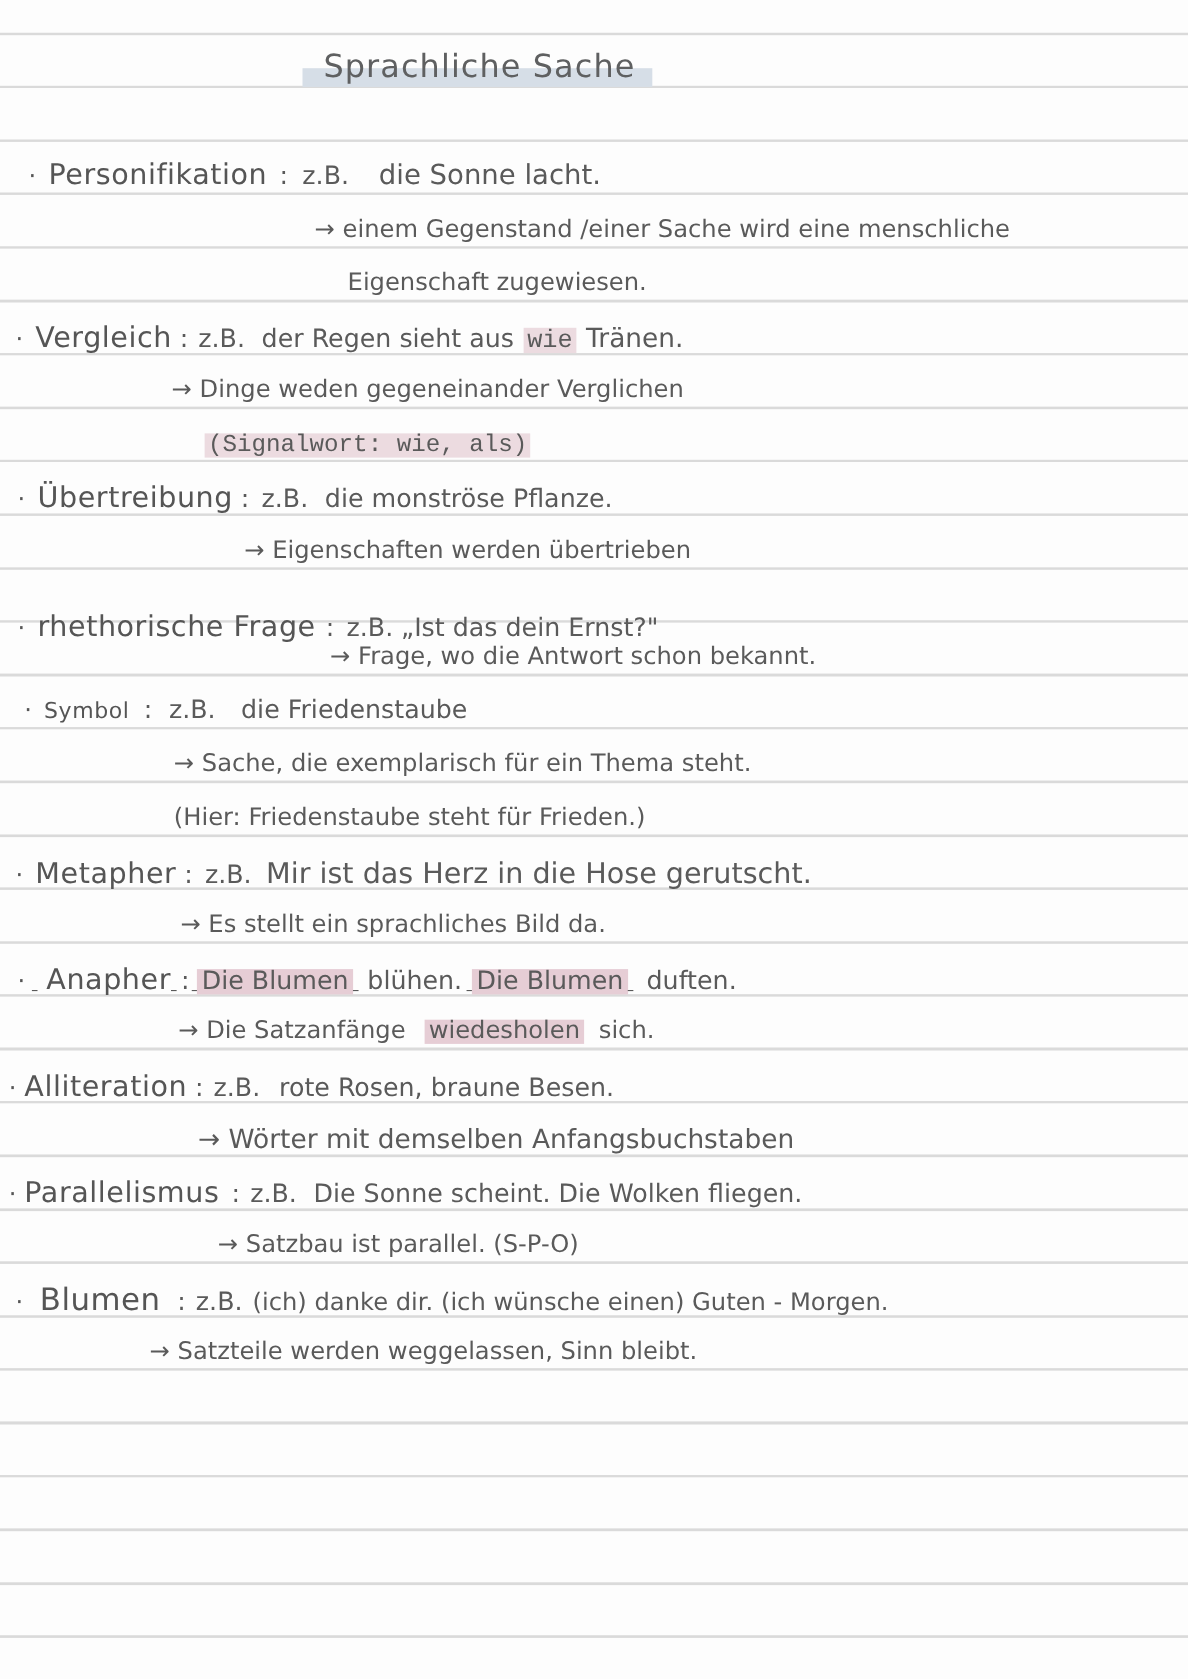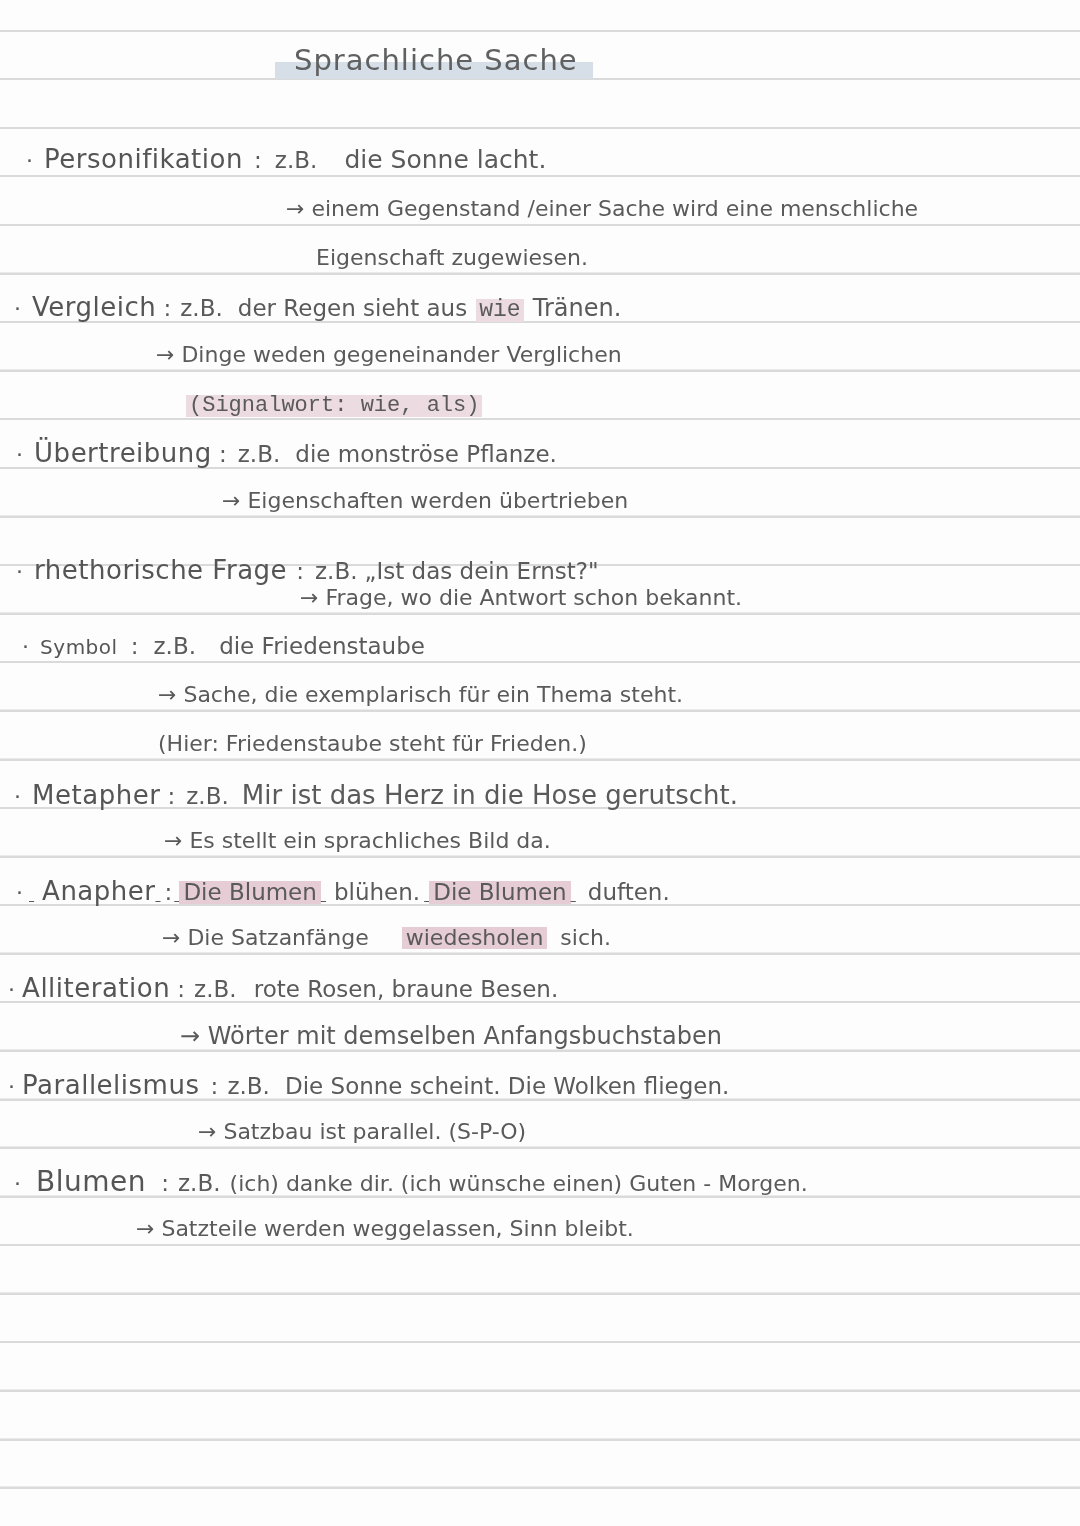--- a/index.html
+++ b/index.html
@@ -206,21 +206,21 @@
     <span class="bullet">·</span>
     <span class="term" style="margin-left:8px;">Anapher</span>
     <span class="ex" style="margin:0 2px 0 4px;">:</span>
     <span class="ex hl-full">Die Blumen</span>
     <span class="ex" style="margin:0 4px 0 8px;">blühen.</span>
     <span class="ex hl-full">Die Blumen</span>
     <span class="ex" style="margin-left:12px;">duften.</span>
   </div>
   <div class="row sub" style="left:162px; top:927px;">
     <span>→ Die Satzanfänge</span>
-    <span class="hl-full" style="margin:0 6px 0 26px;">wiedesholen</span>
+    <span class="hl-full" style="margin:0 6px 0 10px;">wiedesholen</span>
     <span>sich.</span>
   </div>
 
   <div class="row sub" style="left:180px; top:1024px;">
     <span style="font-size:24px;">→ Wörter mit demselben Anfangsbuchstaben</span>
   </div>
   <div class="row" style="left:8px; top:975px;">
     <span class="bullet" style="margin-right:2px;">·</span>
     <span class="term">Alliteration</span>
     <span class="ex" style="margin:0 4px 0 2px;">:</span>

